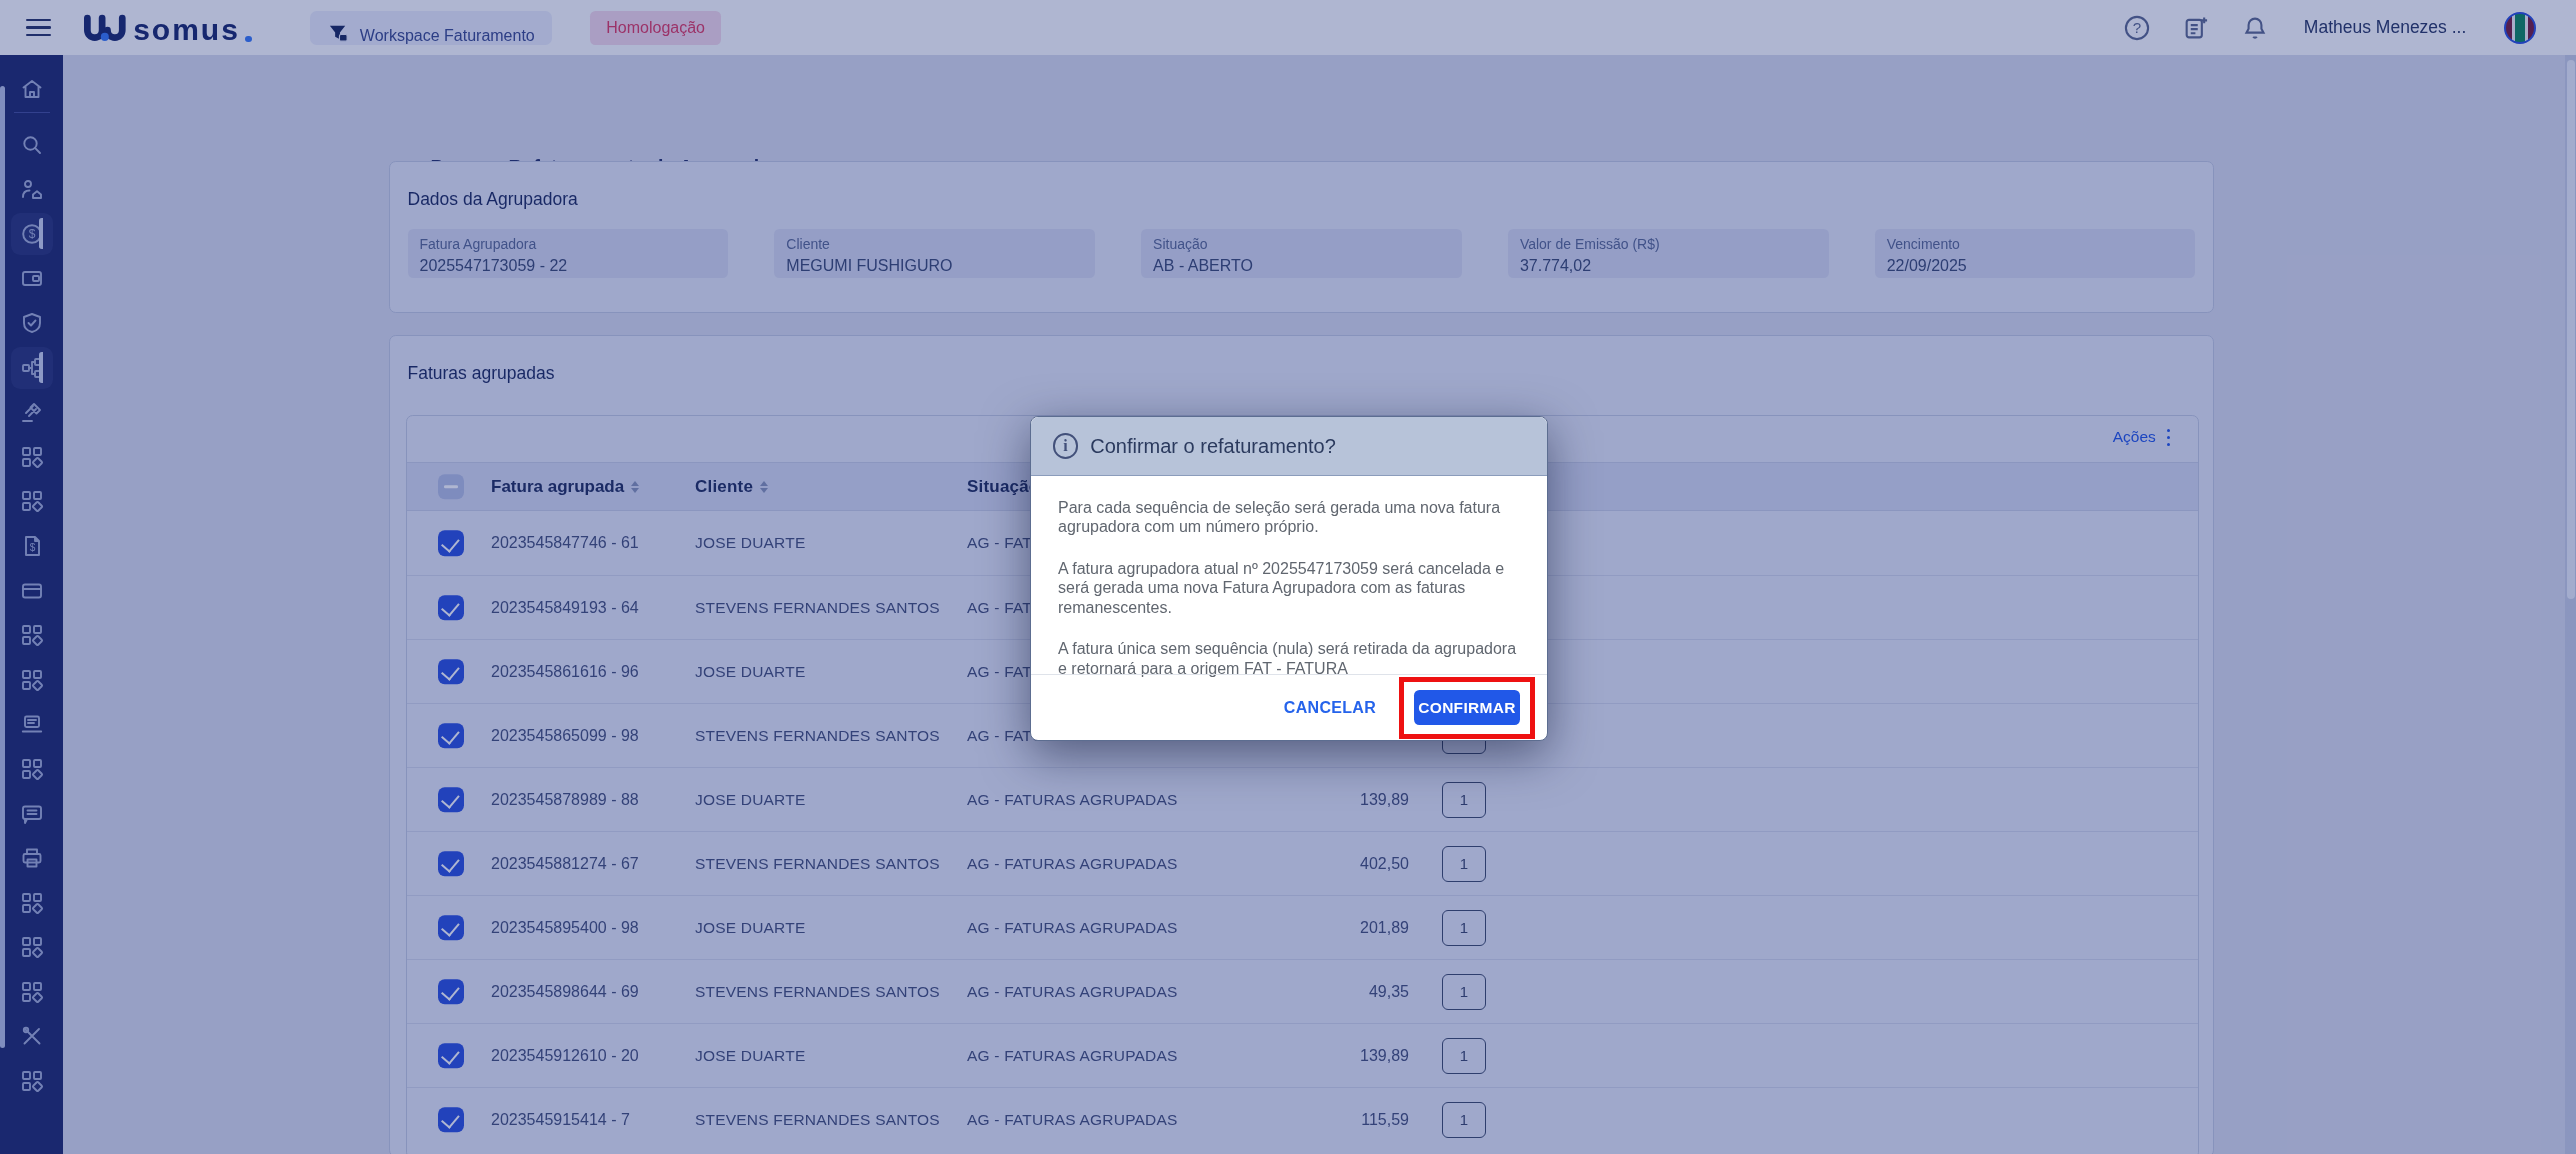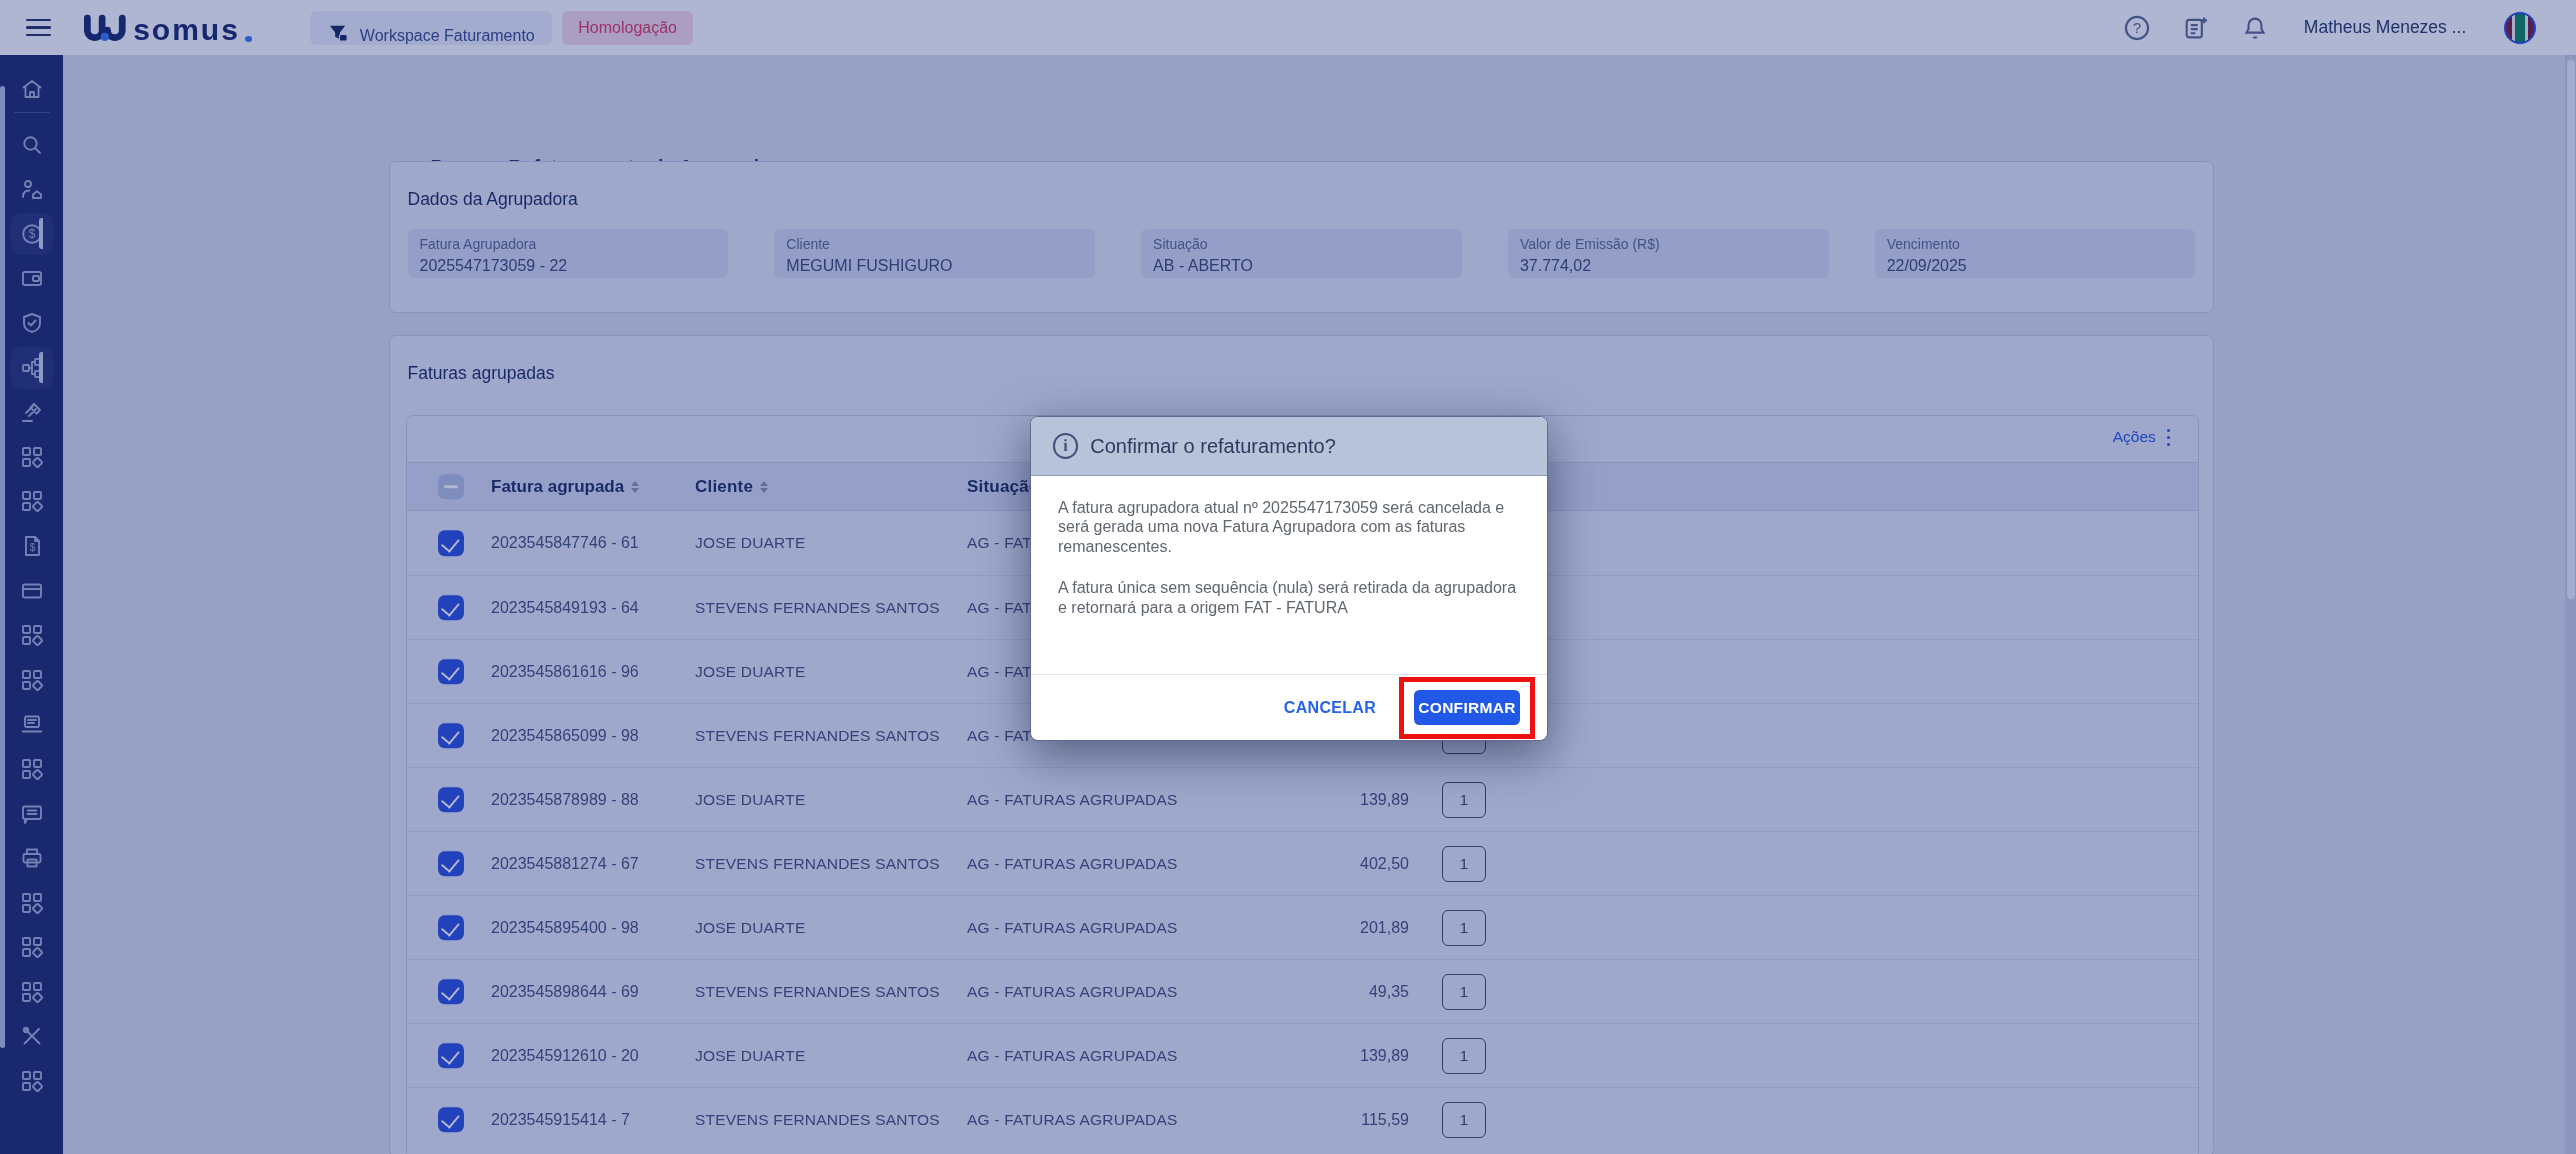--- a/index.html
+++ b/index.html
@@ -20,21 +20,21 @@
 
   
   .topbar{position:absolute;left:0;top:0;width:2576px;height:55px;background:#ffffff;display:flex;align-items:center;padding:0 40px 0 25.6px;z-index:10}
   .burger{width:25.6px;height:17.5px;display:flex;flex-direction:column;justify-content:space-between;cursor:pointer}
   .burger span{display:block;height:2.7px;border-radius:1.3px;background:#2b3668}
   .logo{display:flex;align-items:flex-end;margin-left:31px}
   .logo-text{font-size:30px;font-weight:800;letter-spacing:2px;color:#1b2a6e;line-height:1;text-transform:lowercase}
   .logo-dot{width:6.7px;height:6.7px;border-radius:50%;background:#3b7bf6;margin:0 0 2.7px 5.4px}
   .chip{margin-left:58px;height:34px;background:#edeffb;border-radius:6.7px;display:flex;align-items:flex-end;gap:9.4px;padding:0 17.5px}
   .chip-label{font-size:16px;color:#3d4c8f}
-  .badge{margin-left:10px;height:34px;background:#f8dcea;border-radius:5.4px;display:flex;align-items:center;padding:0 16px}
+  .badge{margin-left:38px;height:34px;background:#f8dcea;border-radius:5.4px;display:flex;align-items:center;padding:0 16px}
   .badge span{font-size:16px;color:#e23b63}
   .top-right{margin-left:auto;display:flex;align-items:center;gap:31px}
   .tb-icon{width:28px;height:28px;display:flex;align-items:center;justify-content:center;cursor:pointer}
   .user-name{font-size:17.5px;color:#2c3a66;margin-left:4px;white-space:nowrap}
   .avatar{width:32px;height:32px;border-radius:50%;border:2px solid #2d52de;margin-left:6.7px;background:linear-gradient(90deg,#7a1f3d 0 20%,#f3f3f3 20% 33%,#0f8a5f 33% 67%,#f3f3f3 67% 80%,#7a1f3d 80% 100%);cursor:pointer}
 
   
   .sidebar{position:absolute;left:0;top:55px;width:63px;height:1099px;background:var(--sidebar);z-index:9}
   .side-strip{position:absolute;left:0;top:31px;width:5.4px;height:962px;background:#b9c3e4;border-radius:2.7px;z-index:2}
   .side-item{position:absolute;left:50%;transform:translate(-50%,-50%);width:42px;height:42px;display:flex;align-items:center;justify-content:center;border-radius:9.4px;cursor:pointer}
@@ -528,20 +528,21 @@
   </div>
 
   <div class="overlay"></div>
 
   <div class="modal">
     <div class="modal-head">
       <span class="info-ic">i</span>
       <span class="modal-title">Confirmar o refaturamento?</span>
     </div>
     <div class="modal-body">
+      <p>Para cada sequência de seleção será gerada uma nova fatura agrupadora com um número próprio.</p>
       <p>A fatura agrupadora atual nº 2025547173059 será cancelada e será gerada uma nova Fatura Agrupadora com as faturas remanescentes.</p>
       <p>A fatura única sem sequência (nula) será retirada da agrupadora e retornará para a origem FAT - FATURA</p>
     </div>
     <div class="modal-foot">
       <button class="btn-cancel">CANCELAR</button>
       <span class="btn-confirm-wrap">
         <button class="btn-confirm">CONFIRMAR</button>
       </span>
     </div>
   </div>

